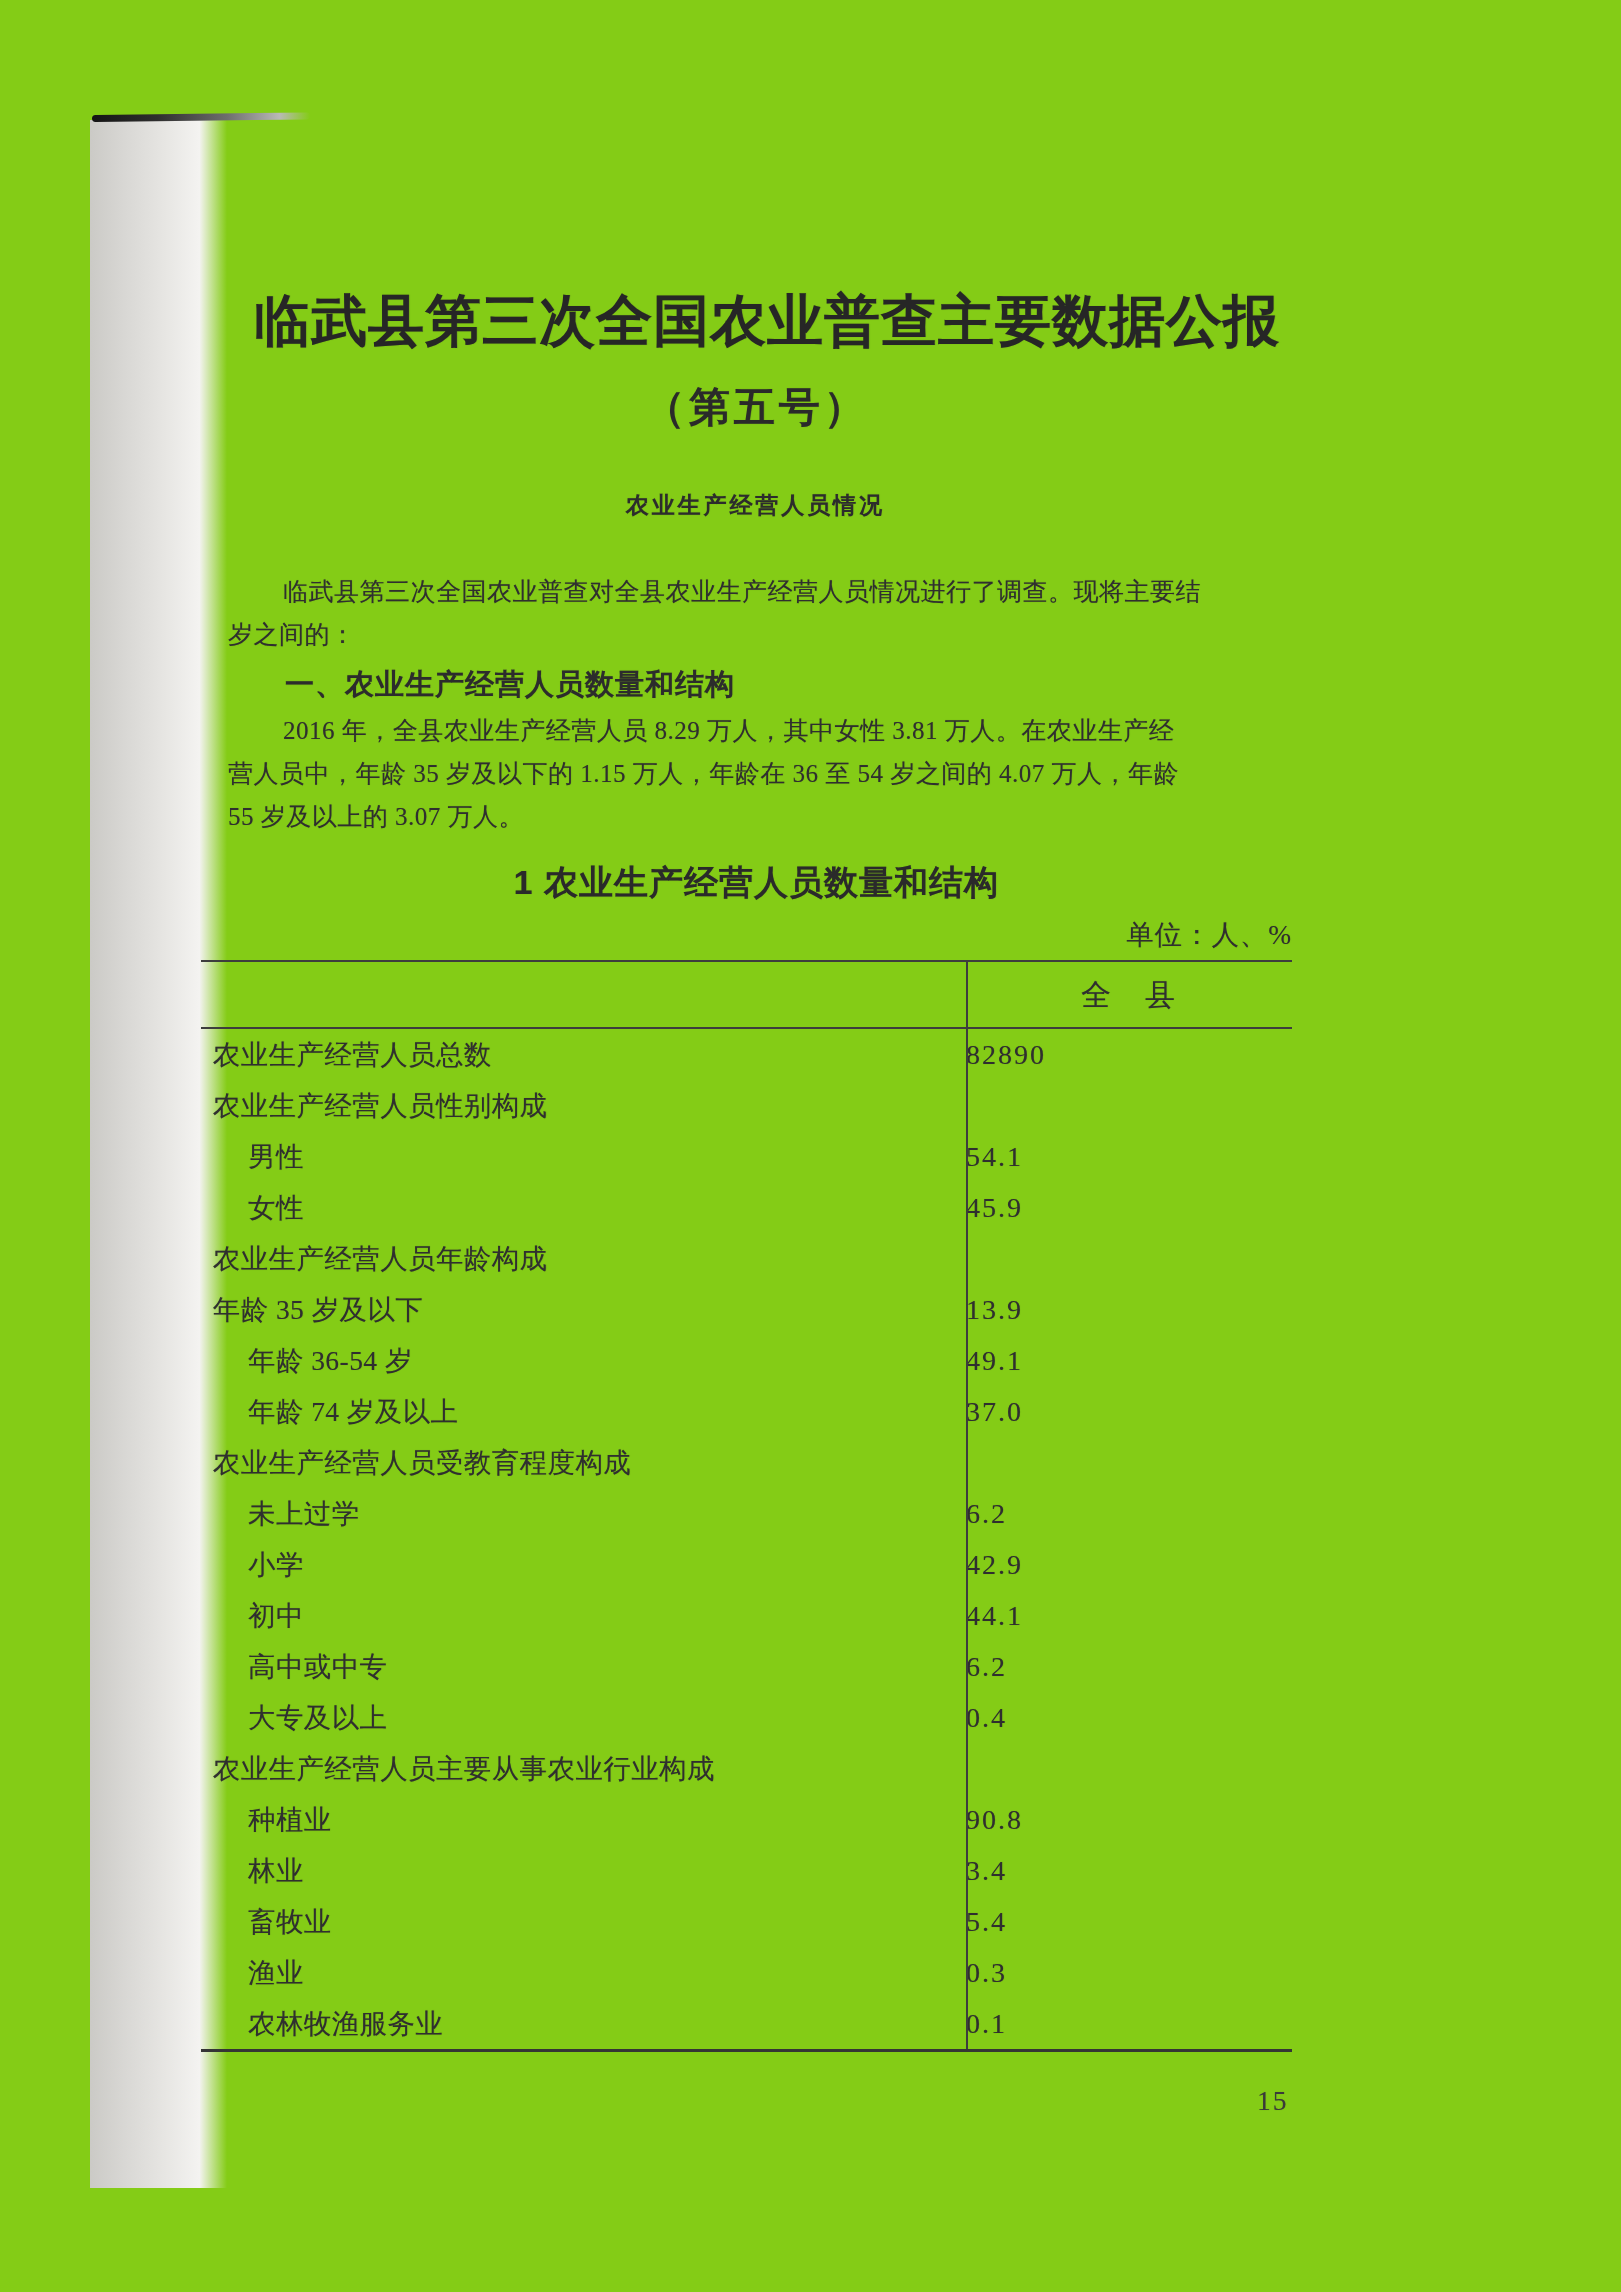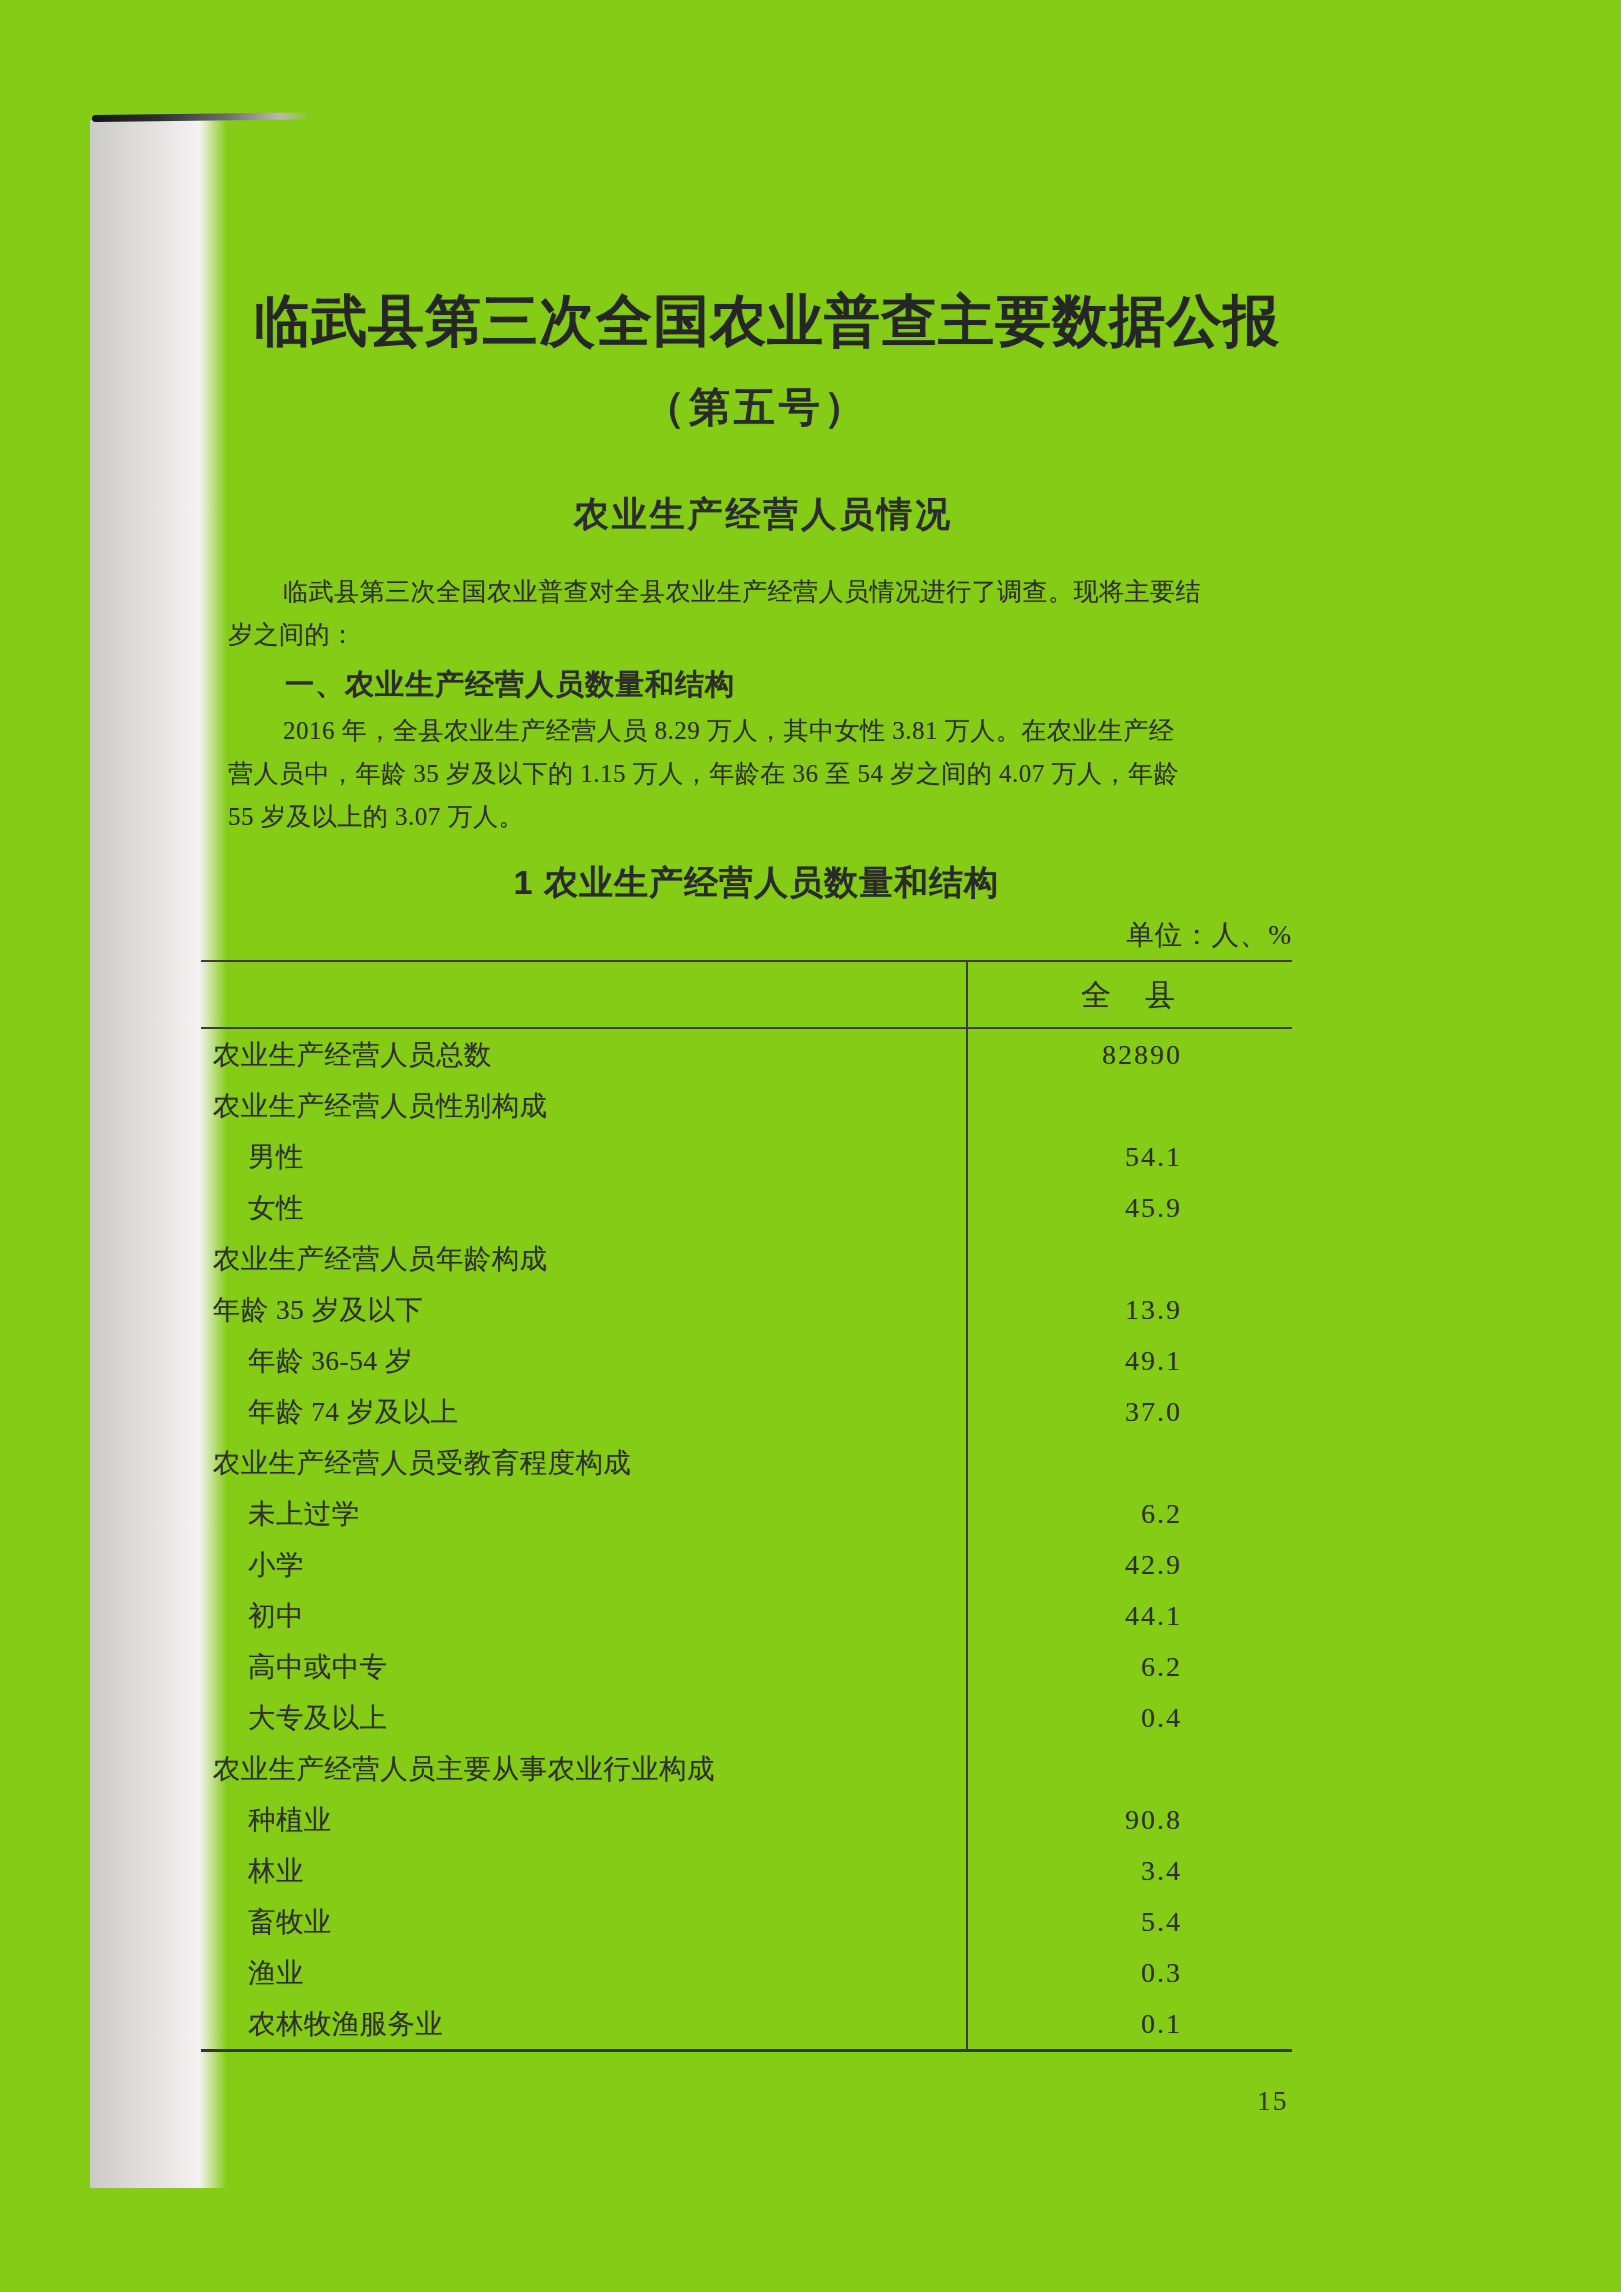--- a/index.html
+++ b/index.html
@@ -51,24 +51,24 @@
     text-align: center;
     font-size: 41px; line-height: 49px;
     font-weight: bold;
     letter-spacing: 3.9px;
     color: #2a2a2a;
     transform: translateX(9.8px);
   }
   .section-heading {
     position: absolute;
     left: 201px; top: 487px; width: 1091px;
-    margin: 8px;
+    margin: 0;
     text-align: center;
     font-family: "Liberation Sans", "DejaVu Sans", sans-serif;
-    font-size: 35px; line-height: 37px;
+    font-size: 23px; line-height: 37px;
     font-weight: bold;
     letter-spacing: 2.9px;
     color: #2c2c2c;
     transform: translateX(8.8px);
   }
   .subheading {
     position: absolute;
     left: 228px; top: 663px; width: 1059px;
     margin: 0;
     font-family: "Liberation Sans", "DejaVu Sans", sans-serif;
@@ -141,21 +141,20 @@
     padding-left: 11.8px;
     font-size: 27.4px;
     letter-spacing: 0.5px;
     white-space: pre;
   }
   .row.indent .lbl { padding-left: 47px; }
   .row .val {
     width: 326px;
     box-sizing: border-box;
     padding-right: 110px;
-    text-align: right;
     font-size: 28px;
     letter-spacing: 2px;
   }
 
   .pageno {
     position: absolute;
     left: 1257px; top: 2084px;
     font-size: 27.4px; line-height: 35px;
     letter-spacing: 2px;
     color: #3a3a3a;

